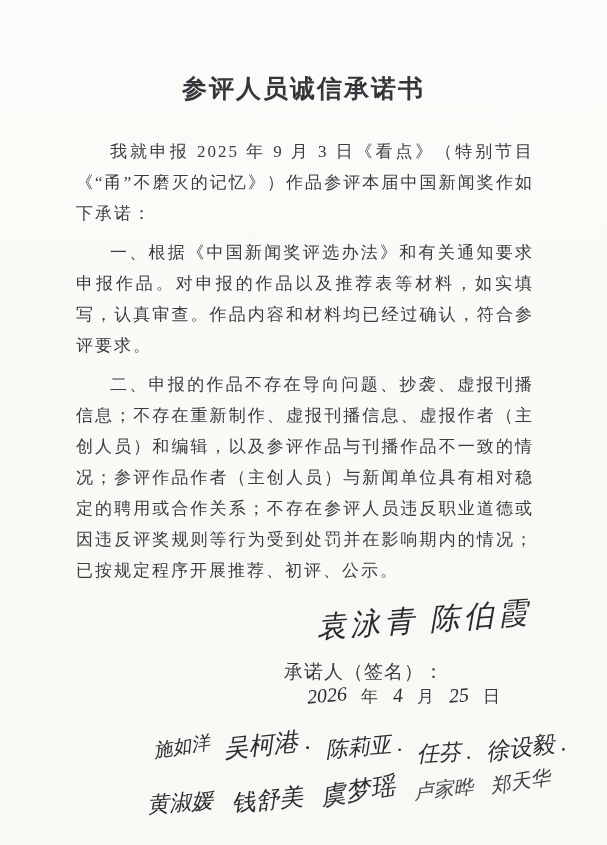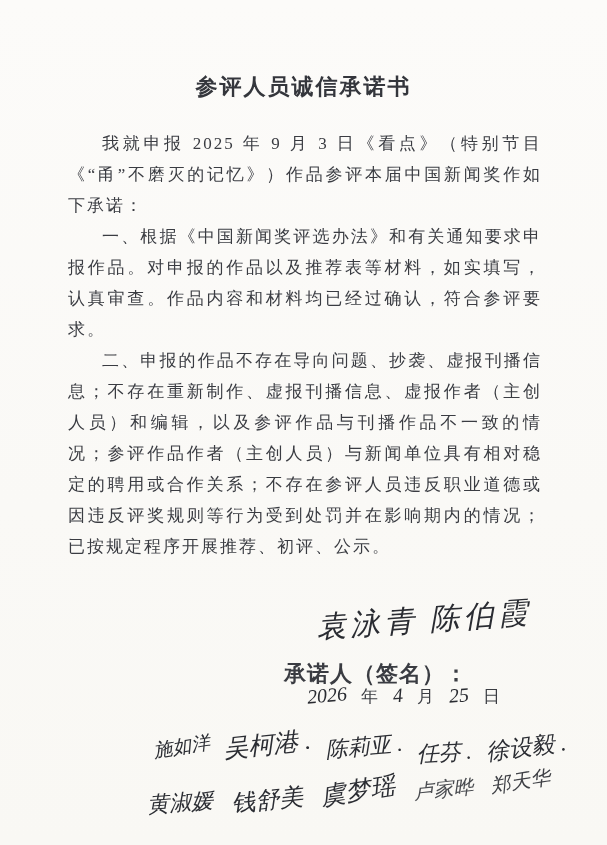--- a/index.html
+++ b/index.html
@@ -7,44 +7,44 @@
     width:607px;height:845px;
     background:#fbfaf7;
     font-family:"Liberation Serif","DejaVu Serif",serif;
     color:#383a40;
     position:relative;
     overflow:hidden;
   }
   .paper{position:absolute;inset:0;background:linear-gradient(180deg,#fcfbf9 0%,#faf9f6 60%,#f9f8f4 100%);}
   .doc-title{
     position:absolute;top:72px;left:0;width:100%;
-    text-align:center;font-size:22px;font-weight:bold;
+    text-align:center;font-size:25px;font-weight:bold;
     letter-spacing:2px;color:#34363c;
   }
   .body-text{
     position:absolute;top:128px;left:68px;width:474px;
     font-size:17px;line-height:31px;
     text-align:justify;text-justify:inter-ideograph;
     letter-spacing:2px;color:#3a3c42;
   }
-  .body-text p{margin:0;text-indent:2em;}
+  .body-text p{margin:8px;text-indent:2em;}
   
   .hw{
     font-style:italic;
     color:#2a2c32;
     white-space:nowrap;
   }
   .sig-main{
     position:absolute;left:316px;top:600px;
     font-size:30px;letter-spacing:4px;
     transform:rotate(-4deg);
   }
   .sig-label{
     position:absolute;left:284px;top:659px;
-    font-size:22px;letter-spacing:1px;color:#3a3c42;font-weight:bold;
+    font-size:19px;letter-spacing:1px;color:#3a3c42;
   }
   .sig-date{position:absolute;left:300px;top:684px;font-size:17px;color:#3a3c42;}
   .sig-date .num{font-size:20px;margin:0 7px;display:inline-block;transform:rotate(-5deg);}
   .sig-date .unit{margin:0 7px;letter-spacing:1px;}
   .signers{position:absolute;display:flex;align-items:flex-start;}
   .signers-row1{left:152px;top:726px;gap:14px;}
   .signers-row2{left:146px;top:772px;gap:18px;}
   .signer{font-style:italic;color:#2b2d33;white-space:nowrap;display:inline-block;}
   .signers-row1 .signer:nth-child(1){font-size:19px;transform:rotate(-9deg) translateY(8px);}
   .signers-row1 .signer:nth-child(2){font-size:25px;transform:rotate(-6deg) translateY(2px);}

